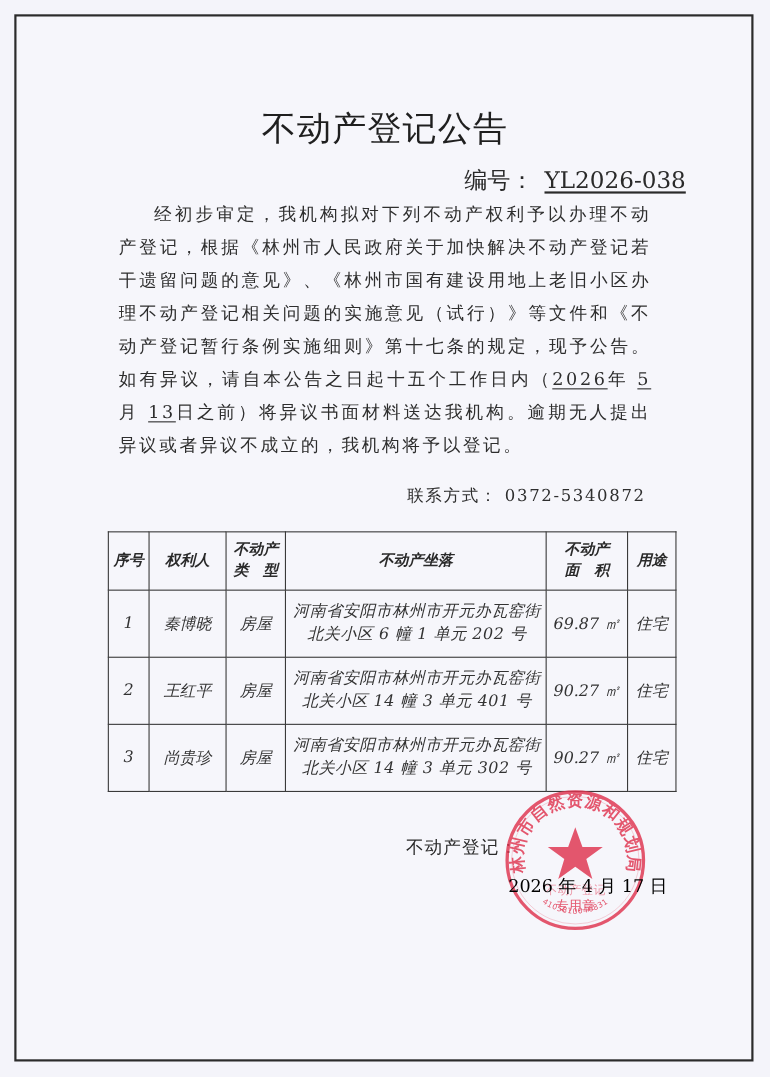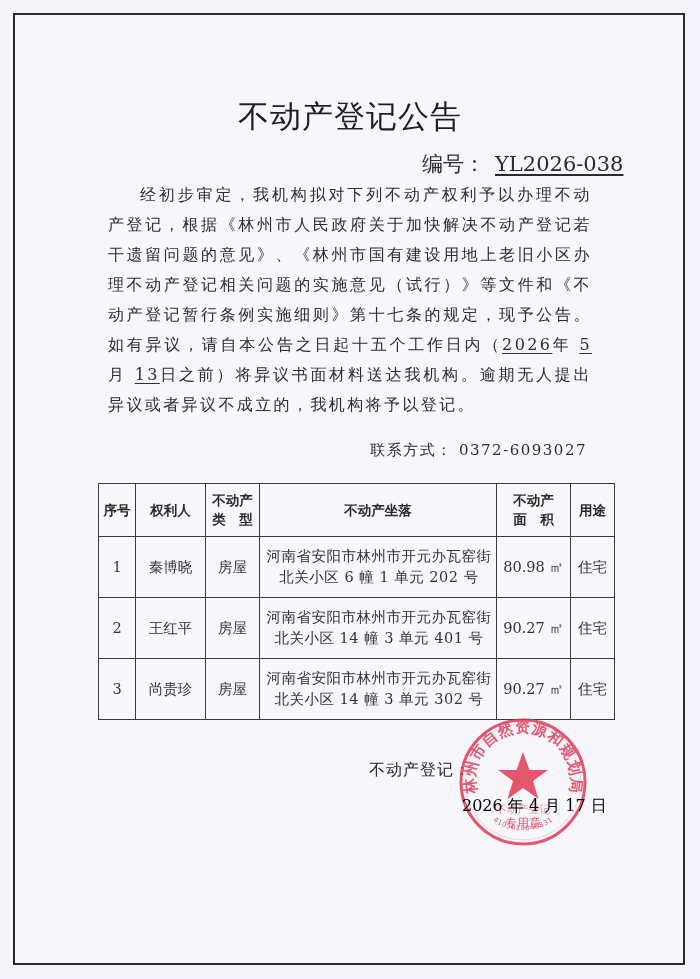--- a/index.html
+++ b/index.html
@@ -32,21 +32,21 @@
   .para { margin:0; text-indent:2em; }
   .para + .para { margin-top:4px; }
   .u { text-decoration:underline; text-underline-offset:3px; }
   .contact {
     position:absolute; right:113px; top:441px; font-size:15px; letter-spacing:1.5px;
     color:#2e2e2e; white-space:nowrap;
   }
   table.reg {
     position:absolute; left:98px; top:483px; width:516px; height:233px;
     border-collapse:collapse; table-layout:fixed;
-    font-size:14.5px; color:#333;
+    font-size:14.5px; color:#333;font-style:italic;
   }
   table.reg th, table.reg td {
     border:1px solid #3a3a3a; text-align:center; vertical-align:middle; padding:0 4px;
   }
   table.reg th {
     font-family:"DejaVu Sans","Liberation Sans",sans-serif; font-weight:bold;
     font-size:13.5px; color:#2a2a2a; height:52px; line-height:19px;
   }
   table.reg td { height:60px; }
   table.reg td.addr { text-align:center; line-height:21px; letter-spacing:0.5px; padding-left:6px; }
@@ -72,21 +72,21 @@
 <div class="docno">
   <span>编号：</span><span class="val">YL2026-038</span>
 </div>
 
 <div class="body-text">
   <p class="para"><span>经初步审定，我机构拟对下列不动产权利予以办理不动产登记，根据《林州市人民政府关于加快解决不动产登记若干遗留问题的意见》、《林州市国有建设用地上老旧小区办理不动产登记相关问题的实施意见（试行）》等文件和《不动产登记暂行条例实施细则》第十七条的规定，现予公告。如有异议，请自本公告之日起十五个工作日内（</span><span class="u">2026</span><span>年</span> <span class="u">5</span><span>月</span> <span class="u">13</span><span>日之前）将异议书面材料送达我机构。逾期无人提出异议或者异议不成立的，我机构将予以登记。</span></p>
 </div>
 
 <div class="contact">
   <span>联系方式：</span>
-  <span>0372-6093027</span>
+  <span>0372-5340872</span>
 </div>
 
 <table class="reg">
   <colgroup>
     <col style="width:37px">
       <col style="width:70px">
       <col style="width:54px">
       <col style="width:237px">
       <col style="width:74px">
       <col style="width:44px">
@@ -100,21 +100,21 @@
       <th><span>不动产</span><br><span>面　积</span></th>
       <th>用途</th>
     </tr>
   </thead>
   <tbody>
     <tr>
       <td>1</td>
       <td>秦博晓</td>
       <td>房屋</td>
       <td class="addr">河南省安阳市林州市开元办瓦窑街北关小区 6 幢 1 单元 202 号</td>
-      <td>80.98 ㎡</td>
+      <td>69.87 ㎡</td>
       <td>住宅</td>
     </tr>
     <tr>
       <td>2</td>
       <td>王红平</td>
       <td>房屋</td>
       <td class="addr">河南省安阳市林州市开元办瓦窑街北关小区 14 幢 3 单元 401 号</td>
       <td>90.27 ㎡</td>
       <td>住宅</td>
     </tr>

